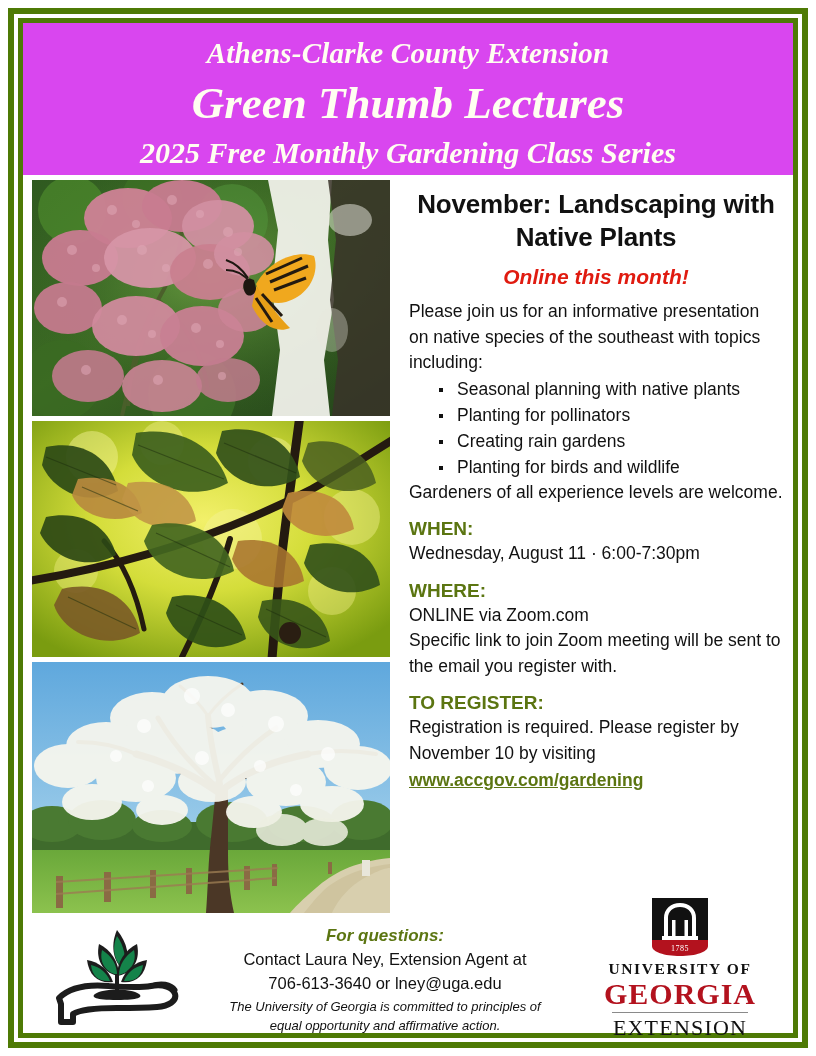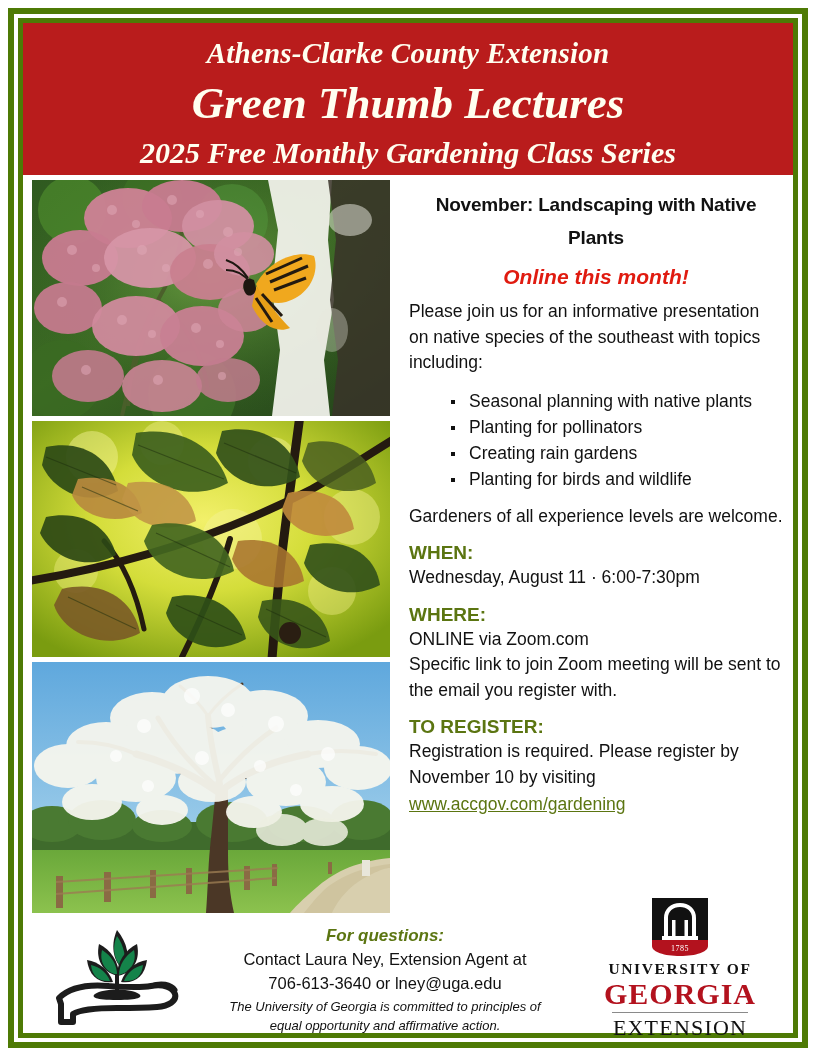--- a/index.html
+++ b/index.html
@@ -36,21 +36,21 @@
     border: 5px solid #4E7A05;
     box-sizing: border-box;
   }
 
   
   .header-band {
     position: absolute;
     left: 23px; top: 23px;
     width: 770px;
     height: 152px;
-    background: #b91c1c;
+    background: #d946ef;
     color: #FFFFF0;
     text-align: center;
     box-sizing: border-box;
     padding-top: 6px;
   }
   .hdr-line1 {
     font-family: "Liberation Serif", serif;
     font-style: italic;
     font-weight: 700;
     font-size: 29px;
@@ -104,21 +104,21 @@
 
   
   .text-col {
     position: absolute;
     left: 386px;
     top: 0;
     width: 374px;
     color: #111111;
   }
   .title {
-    font-size: 19px;
+    font-size: 26px;
     font-weight: 700;
     text-align: center;
     line-height: 33px;
     letter-spacing: -0.2px;
     margin: 8px 0 0 0;
   }
   .subtitle {
     font-size: 21px;
     font-weight: 700;
     font-style: italic;
@@ -126,21 +126,21 @@
     text-align: center;
     margin: 10px 0 0 0;
     line-height: 26px;
   }
   .para {
     font-size: 17.5px;
     line-height: 25.5px;
     margin: 9px 0 0 0;
   }
   ul.topics {
-    margin: 12px;
+    margin: 0;
     padding: 0 0 0 30px;
     list-style: none;
   }
   ul.topics li {
     font-size: 17.5px;
     line-height: 26px;
     position: relative;
     padding-left: 18px;
   }
   ul.topics li::before {
@@ -159,21 +159,21 @@
     margin: 12px 0 0 0;
     line-height: 24px;
   }
   .sec-body {
     font-size: 17.5px;
     line-height: 25.5px;
     margin: 0;
   }
   .link {
     font-size: 17.5px;
-    font-weight: 400;
+    font-weight: 700;
     color: #5B7511;
     text-decoration: underline;
     line-height: 26px;
     display: inline-block;
     margin-top: 1px;
   }
 
   
   .footer {
     position: absolute;

